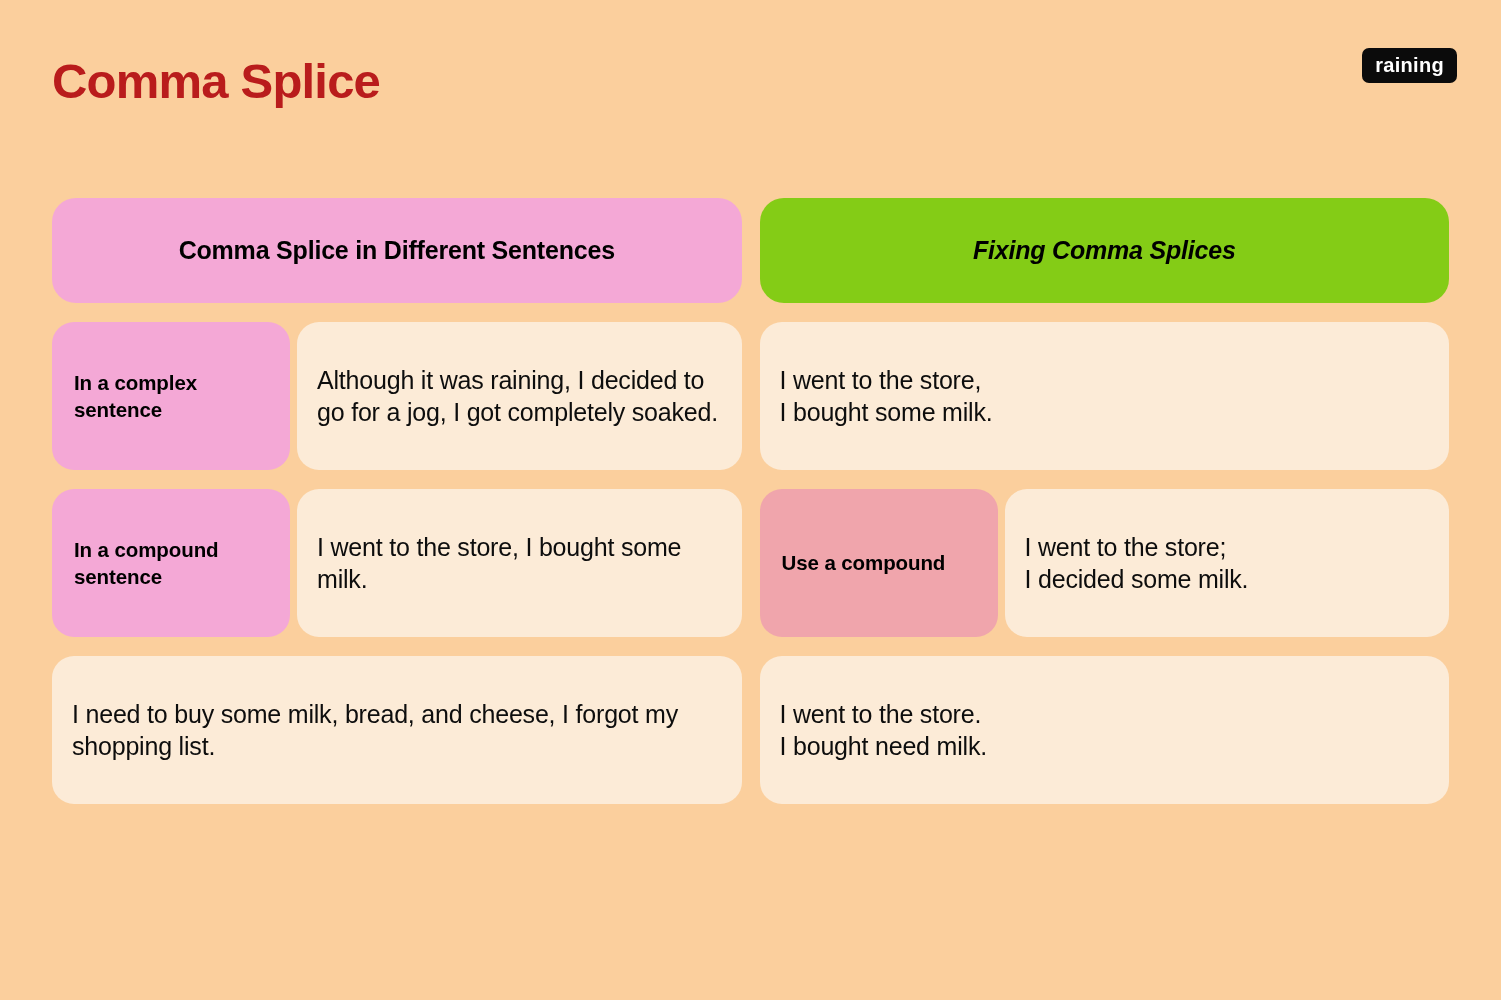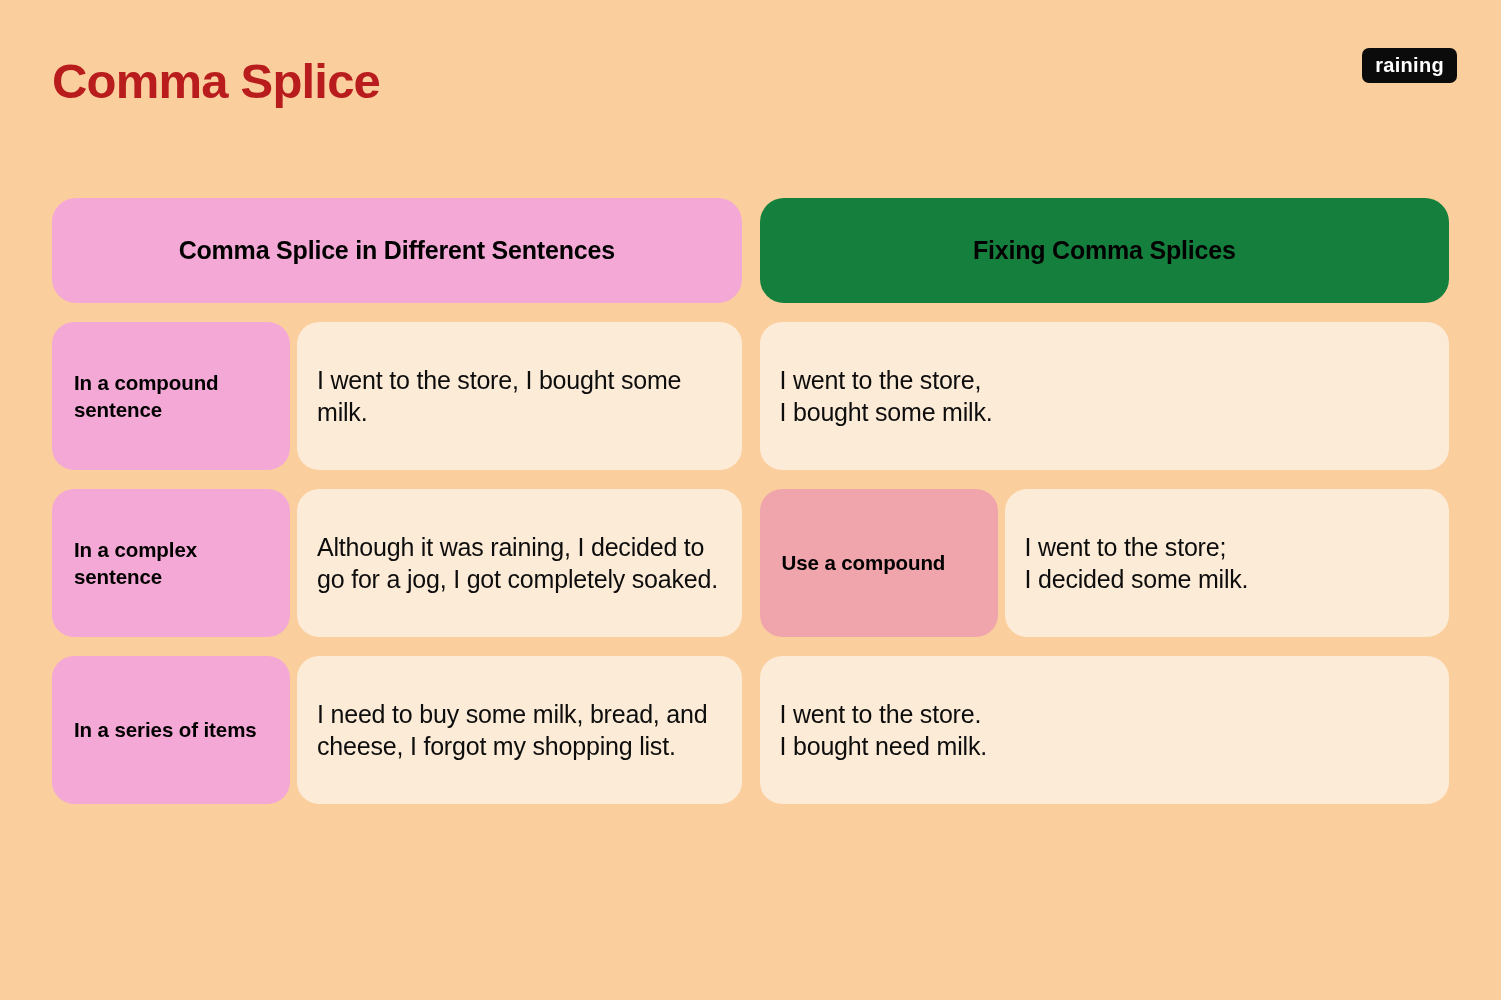--- a/index.html
+++ b/index.html
@@ -74,21 +74,21 @@
     justify-content: center;
     text-align: center;
     font-size: 25px;
     font-weight: 700;
     color: #000000;
     letter-spacing: -0.2px;
     padding: 0 20px;
     box-sizing: border-box;
   }
   .column--splice .column-header { background: #F4A8D6; }
-  .column--fix .column-header    { background: #15803d; }
+  .column--fix .column-header    { background: #84cc16; font-style: italic; }
 
   .row {
     display: flex;
     gap: 7px;
     min-height: 148px;
   }
   .row-label {
     width: 238px;
     flex: 0 0 238px;
     border-radius: 22px;
@@ -128,31 +128,30 @@
   <div class="page-title">Comma Splice</div>
   <div class="brand-logo">raining</div>
 </div>
 
 <div class="table-grid">
 
   <div class="column column--splice">
     <div class="column-header">Comma Splice in Different Sentences</div>
 
     <div class="row">
+      <div class="row-label">In a complex sentence</div>
+      <div class="row-content">Although it was raining, I decided to go for a jog, I got completely soaked.</div>
+    </div>
+
+    <div class="row">
       <div class="row-label">In a compound sentence</div>
       <div class="row-content">I went to the store, I bought some milk.</div>
     </div>
 
     <div class="row">
-      <div class="row-label">In a complex sentence</div>
-      <div class="row-content">Although it was raining, I decided to go for a jog, I got completely soaked.</div>
-    </div>
-
-    <div class="row">
-      <div class="row-label">In a series of items</div>
       <div class="row-content">I need to buy some milk, bread, and cheese, I forgot my shopping list.</div>
     </div>
   </div>
 
   <div class="column column--fix">
     <div class="column-header">Fixing Comma Splices</div>
 
     <div class="row">
       <div class="row-content">I went to the store,
 I bought some milk.</div>

